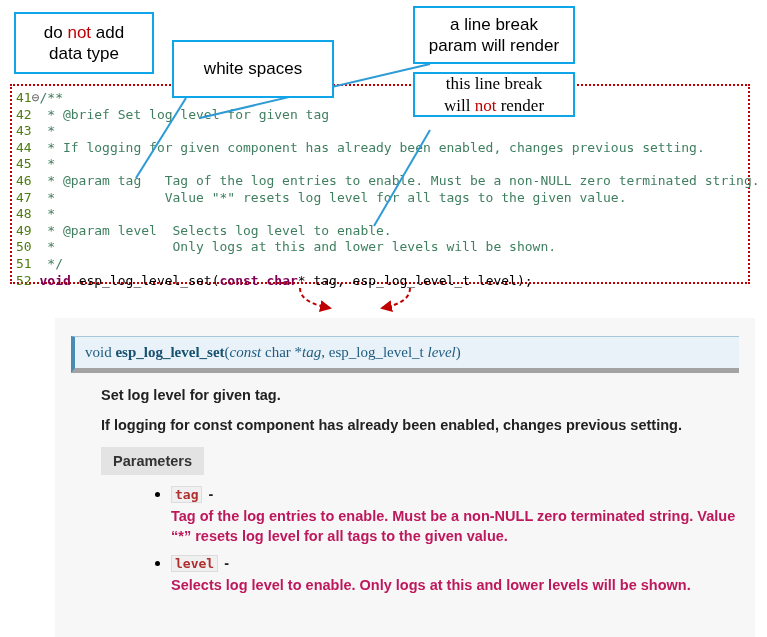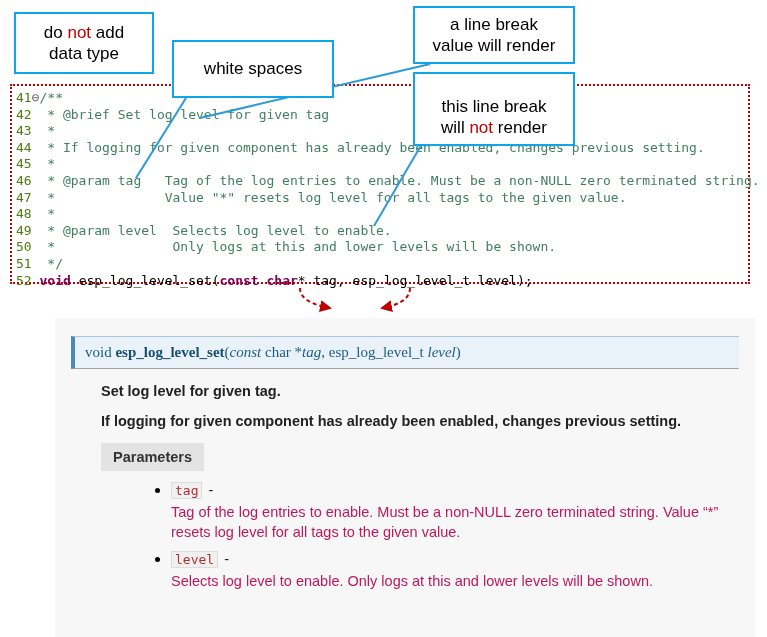--- a/index.html
+++ b/index.html
@@ -56,24 +56,25 @@
     width: 162px;
     height: 58px;
     display: flex;
     align-items: flex-start;
     justify-content: center;
   }
   #callout-linebreak-norender {
     left: 413px;
     top: 72px;
     width: 162px;
-    height: 74px;
+    height: 45px;
     display: flex;
-    align-items: flex-end;
+    align-items: center;
     justify-content: center;
+    font-family: Liberation Serif, serif;
   }
 
   
   #code-block {
     position: absolute;
     left: 10px;
     top: 84px;
     width: 740px;
     height: 200px;
     border: 2px dotted #c00000;
@@ -132,21 +133,21 @@
     width: 700px;
     height: 319px;
     background: #f7f7f7;
     box-sizing: border-box;
     padding: 12px 16px 0 16px;
     z-index: 2;
   }
   #doc-signature {
     background: #e9f2f8;
     border-top: 1px solid #a8c7db;
-    border-bottom: 1px solid #a3a3a3;
+    border-bottom: 5px solid #a3a3a3;
     border-left: 4px solid #4a8bb5;
     padding: 7px 10px;
     font-size: 15px;
     color: #1f5c80;
     font-family: "Liberation Serif", serif;
     margin: 6px 0 14px 0;
   }
   #doc-signature .fn {
     font-weight: bold;
     color: #17516f;
@@ -175,20 +176,21 @@
     margin: 0 0 10px 30px;
     font-family: "Liberation Sans", sans-serif;
   }
   ul.params {
     list-style: disc;
     margin: 0;
     padding-left: 100px;
   }
   ul.params > li {
     margin-bottom: 8px;
+    font-weight: bold;
   }
   .param-code {
     font-family: "DejaVu Sans Mono", "Liberation Mono", monospace;
     font-size: 13px;
     color: #b03030;
     background: #f0f0f0;
     border: 1px solid #dcdcdc;
     padding: 0 3px;
   }
   .param-dash {
@@ -214,21 +216,21 @@
 
 <div class="callout" id="callout-whitespace">
   <div>
     <span>white spaces</span><br>
   </div>
 </div>
 
 <div class="callout" id="callout-linebreak-render">
   <div>
     <span>a line break</span><br>
-    <span>value will render</span>
+    <span>param will render</span>
   </div>
 </div>
 
 <div class="callout" id="callout-linebreak-norender">
   <div>
     <span>this line break</span><br>
     <span>will </span><span class="hl">not</span><span> render</span>
   </div>
 </div>
 
@@ -315,21 +317,21 @@
   <path d="M300,288 C300,302 320,306 330,308" stroke="#c00000" stroke-width="2" fill="none" stroke-dasharray="4,3" marker-end="url(#redarrow)"></path>
   <path d="M410,288 C410,302 392,306 382,308" stroke="#c00000" stroke-width="2" fill="none" stroke-dasharray="4,3" marker-end="url(#redarrow)"></path>
 </svg>
 
 <div id="doc-panel">
   <div id="doc-signature">
     <span>void </span><span class="fn">esp_log_level_set</span><span>(</span><span class="kw2">const</span><span> char *</span><span class="param">tag</span><span>, </span><span>esp_log_level_t </span><span class="param">level</span><span>)</span>
   </div>
 
   <p class="doc-text">Set log level for given tag.</p>
-  <p class="doc-text">If logging for given component has already been enabled, changes previous setting.</p>
+  <p class="doc-text">If logging for const component has already been enabled, changes previous setting.</p>
 
   <div id="params-heading">Parameters</div>
 
   <ul class="params" id="params-list">
       <li><span class="param-code">tag</span><span class="param-dash" style="margin-left: 6px;">-</span><p class="param-desc">Tag of the log entries to enable. Must be a non-NULL zero terminated string. Value “*” resets log level for all tags to the given value.</p></li>
       <li><span class="param-code">level</span><span class="param-dash" style="margin-left: 6px;">-</span><p class="param-desc">Selects log level to enable. Only logs at this and lower levels will be shown.</p></li>
     </ul>
 </div>
 
 </body></html>

